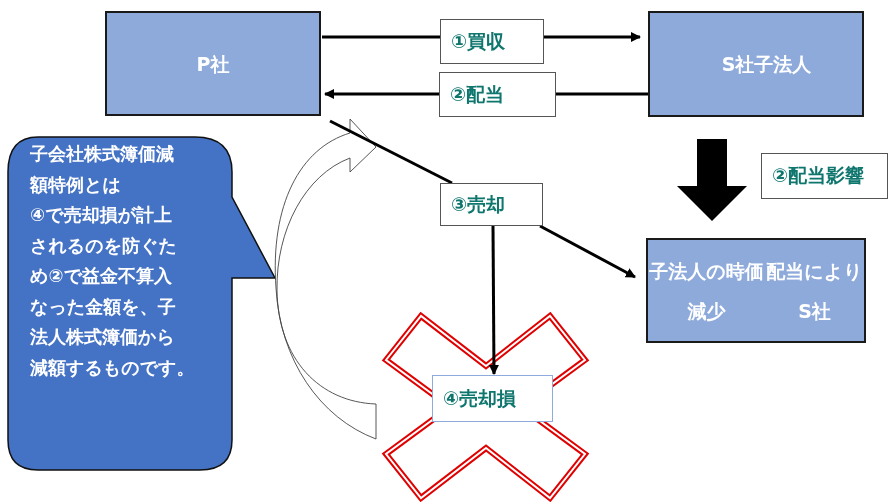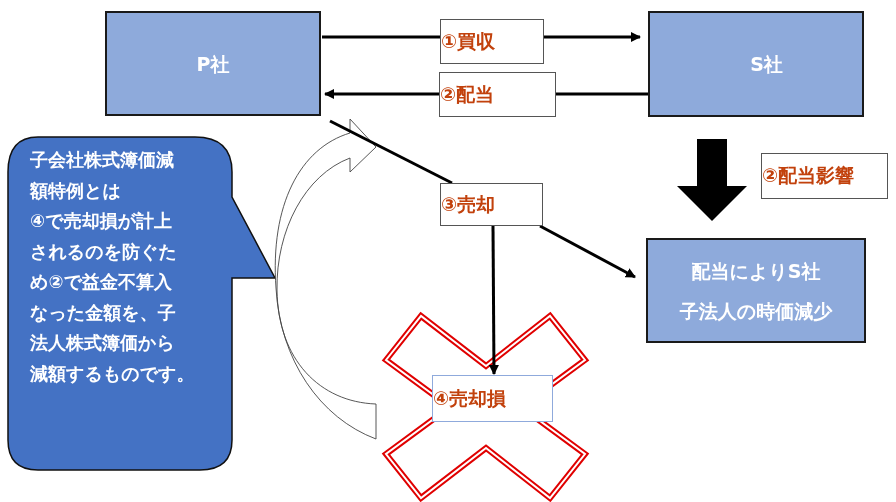--- a/index.html
+++ b/index.html
@@ -1,25 +1,25 @@
 <!DOCTYPE html>
 <html><head>
 <meta charset="utf-8">
 <style>
   html, body { margin:0; padding:0; background:#ffffff; }
   body { width:896px; height:502px; position:relative; overflow:hidden;
          font-family:"DejaVu Sans", "Liberation Sans", sans-serif; }
   #canvas { position:absolute; left:0; top:0; width:896px; height:502px; }
   .entity { position:absolute; background:#8eaadb; border:2px solid #1a1a1a; box-sizing:border-box;
-            color:#ffffff; font-weight:bold; font-size:19px; display:flex; flex-direction:column;
+            color:#ffffff; font-weight:bold; font-size:19px; display:flex; 
             align-items:center; justify-content:center; line-height:40px; text-align:center; }
   .label { position:absolute; background:#ffffff; border:1px solid #555; box-sizing:border-box;
-           font-weight:bold; font-size:19px; color:#c2410c; display:flex; align-items:center;
-           }
-  .callout-text { position:absolute; left:30px; top:145px; width:210px; color:#ffffff; font-weight:bold;
+           font-weight:bold; font-size:19px; color:#0f766e; display:flex; align-items:center;
+           padding-left:10px; }
+  .callout-text { position:absolute; left:30px; top:139px; width:210px; color:#ffffff; font-weight:bold;
                   font-size:18px; line-height:30.5px; white-space:pre-line; }
 </style>
 </head>
 <body>
 
 <svg id="canvas" viewBox="0 0 896 502" xmlns="http://www.w3.org/2000/svg">
   <defs>
     <marker id="ah" markerWidth="10" markerHeight="10" refX="9" refY="5" orient="auto" markerUnits="userSpaceOnUse">
       <path d="M0,0 L10,5 L0,10 z" fill="#000"></path>
     </marker>
@@ -41,24 +41,25 @@
   <line x1="540" y1="226" x2="635" y2="277" stroke="#000" stroke-width="3" marker-end="url(#ah)"></line>
 
   <path d="M697,139 L727,139 L727,186 L747,186 L712,221 L677,186 L697,186 Z" fill="#000"></path>
 </svg>
 
 <div class="entity" style="left:105px;top:11px;width:216px;height:105px;">
   <span>P社</span>
 </div>
 <div class="entity" style="left:648px;top:11px;width:216px;height:106px;padding-left:21px;">
   <span>S社</span>
+  <span>子法人</span>
 </div>
 <div class="entity" style="left:646px;top:238px;width:220px;height:105px;">
+  <span>子法人の時価減少</span>
   <span>配当によりS社</span>
-  <span>子法人の時価減少</span>
 </div>
 
 <div class="label" style="left:440px;top:19px;width:104px;height:45px;">①買収</div>
 <div class="label" style="left:439px;top:72px;width:117px;height:45px;">②配当</div>
 <div class="label" style="left:440px;top:183px;width:103px;height:43px;">③売却</div>
 <div class="label" style="left:432px;top:375px;width:121px;height:47px;border-color:#8faadc;">④売却損</div>
 <div class="label" style="left:761px;top:153px;width:127px;height:46px;">②配当影響</div>
 
 <div class="callout-text">子会社株式簿価減
 額特例とは

